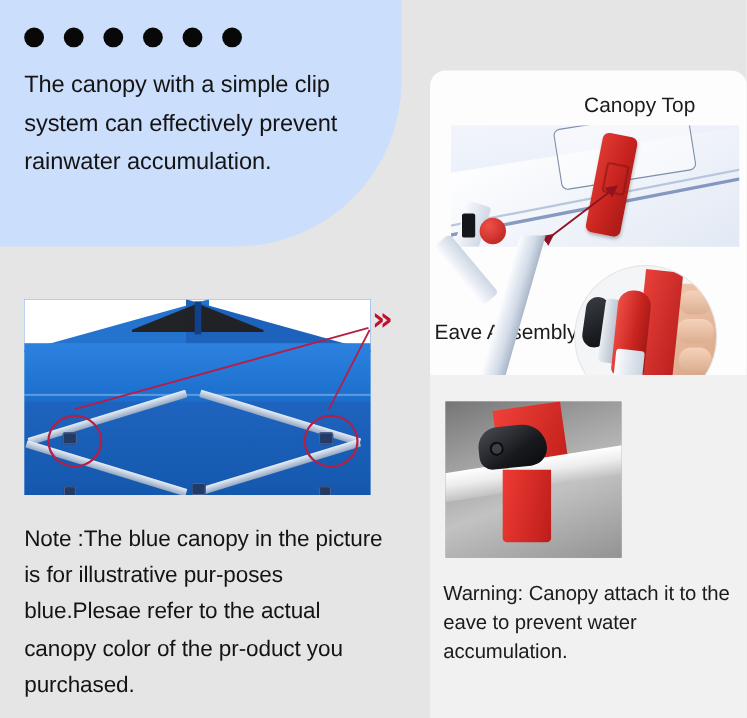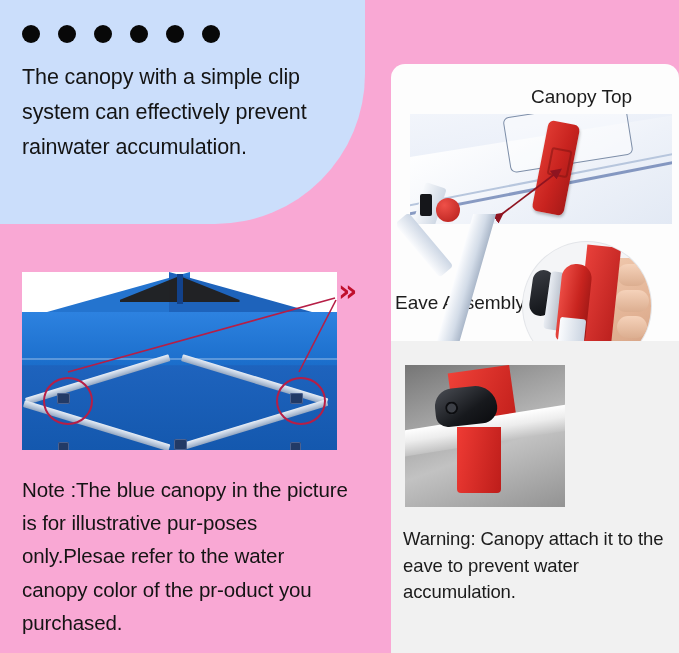--- a/index.html
+++ b/index.html
@@ -9,21 +9,21 @@
   }
   body {
     font-family: "Liberation Sans", sans-serif;
     -webkit-font-smoothing: antialiased;
   }
   #page {
     position: relative;
     width: 679px;
     height: 653px;
     overflow: hidden;
-    background: #f9a8d4;
+    background: #e5e5e5;
   }
 
   
   .left-col {
     position: absolute;
     left: 0; top: 0;
     width: 380px; height: 653px;
   }
 
   
@@ -446,21 +446,21 @@
       <div class="hl-circle" style="left:254px; top:105px; width:46px; height:44px;"></div>
     </div>
 
     <svg class="leader-svg" viewBox="0 0 380 210">
       <line x1="68" y1="122" x2="335" y2="48" stroke="#b61e46" stroke-width="1.6"></line>
       <line x1="299" y1="122" x2="336" y2="50" stroke="#b61e46" stroke-width="1.6"></line>
     </svg>
 
     <div class="chevrons">»</div>
 
-    <div class="note-text">Note :The blue canopy in the picture is for illustrative pur-poses only.Plesae refer to the water canopy color of the pr-oduct you purchased.</div>
+    <div class="note-text">Note :The blue canopy in the picture is for illustrative pur-poses blue.Plesae refer to the actual canopy color of the pr-oduct you purchased.</div>
   </div>
 
   <div class="right-col">
 
     <div class="panel-top">
 
       <div class="label-canopy-top">Canopy Top</div>
 
       <div class="photo-top">
         <div class="ct-fabric"></div>

